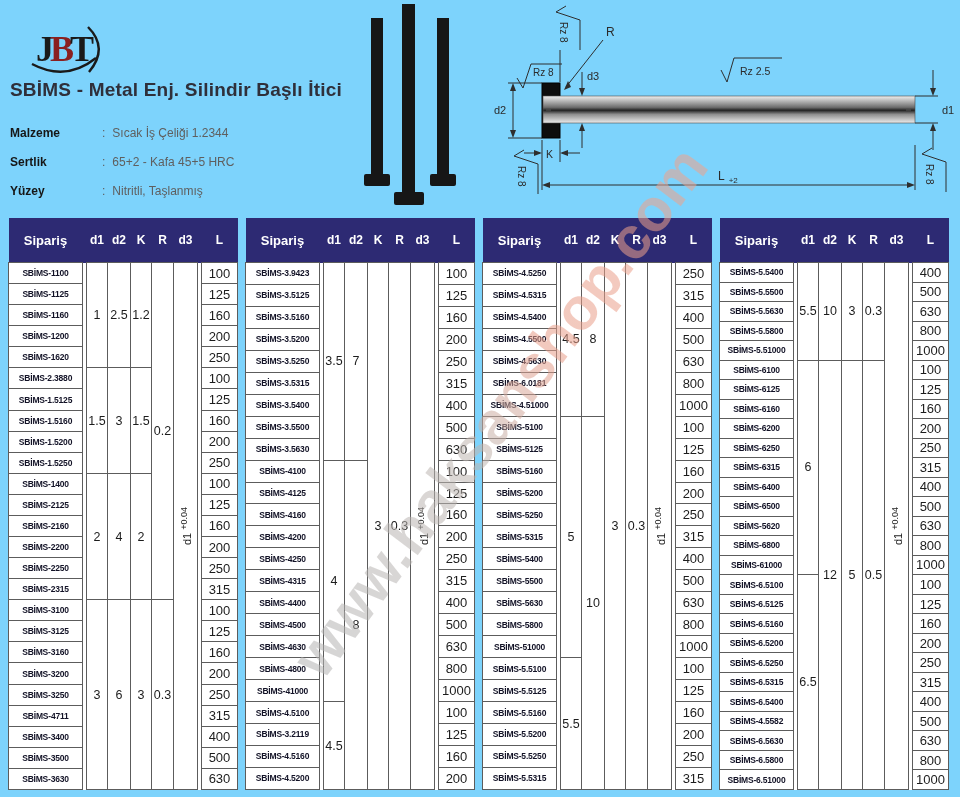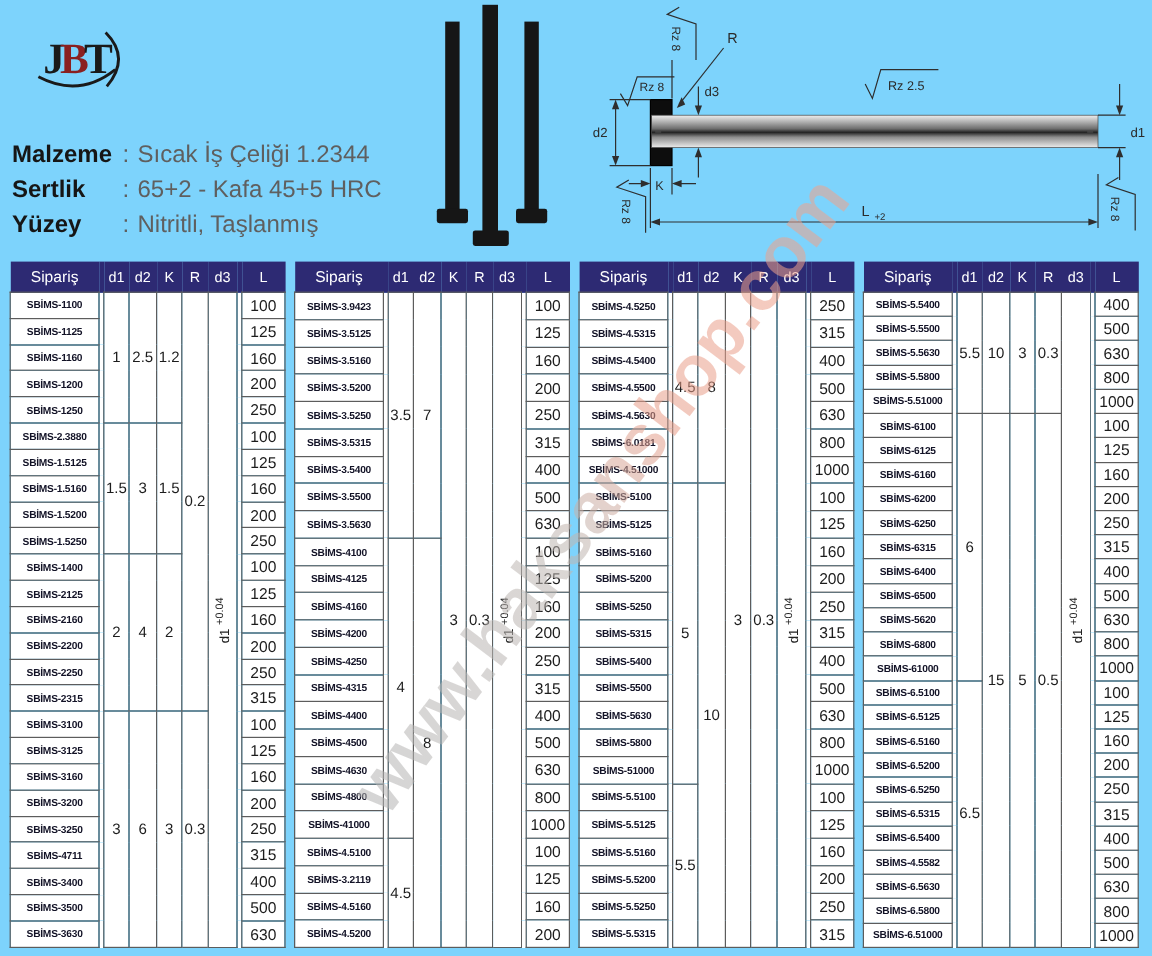--- a/index.html
+++ b/index.html
@@ -4,38 +4,38 @@
 <style>
   html,body{margin:0;padding:0;background:#ffffff;}
   #page{position:relative;width:960px;height:797px;background:#7dd3fc;overflow:hidden;
         font-family:"Liberation Sans",sans-serif;}
 
   
   #logo{position:absolute;left:28px;top:20px;width:92px;height:62px;}
   #page-title{position:absolute;left:10px;top:79px;font-size:19px;font-weight:bold;
               color:#2f2f3a;letter-spacing:.2px;}
   #specs{position:absolute;left:10px;top:118px;}
-  .spec-row{display:flex;align-items:flex-start;height:29px;font-size:20px;}
+  .spec-row{display:flex;align-items:center;height:29px;font-size:12px;}
   .spec-label{display:inline-block;width:92px;font-weight:bold;color:#161616;}
   .spec-colon{color:#5f5f5f;margin-right:7px;}
   .spec-value{color:#5f5f5f;}
 
   
   .pin{position:absolute;background:#161616;}
   .pin.head{border-radius:2px;}
 
   
   #drawing{position:absolute;left:490px;top:0;}
   #drawing text{font-family:"Liberation Sans",sans-serif;fill:#2b2b2b;}
 
   
   #tables{position:absolute;left:8px;top:218px;display:flex;gap:7px;}
   table.dim-table{border-collapse:collapse;table-layout:fixed;width:229px;height:572px;}
-  .dim-table th{background:#2d2a73;color:#ffffff;font-size:12px;font-weight:normal;
-                height:25px;border:none;padding:0;}
+  .dim-table th{background:#2d2a73;color:#ffffff;font-size:12px;font-weight:bold;
+                height:44px;border:none;padding:0;}
   .dim-table th.ordh{font-size:13px;}
   .dim-table th.sp{background:#2d2a73;}
   .dim-table td{border:1px solid #5c5c5c;text-align:center;vertical-align:middle;
                 background:#fff;color:#1c1c1c;padding:0;overflow:hidden;}
   .dim-table td.sp{border:none;background:#fff;}
   .dim-table td.ord{font-size:8.5px;font-weight:bold;color:#121226;letter-spacing:-.2px;}
   .dim-table td.val{font-size:12.5px;}
   .dim-table td.lval{font-size:13px;}
   .dim-table td.d3c{position:relative;overflow:visible;}
   .vert{position:absolute;top:50%;left:50%;transform:translate(-50%,-50%) rotate(-90deg);
@@ -55,20 +55,21 @@
 <body>
 
 <div id="page">
 
   <svg id="logo" viewBox="0 0 92 62">
     <path d="M4,44 Q38,62 68,38" fill="none" stroke="#1a1a1a" stroke-width="2.4"></path>
     <path d="M60,7 Q81,28 61,52" fill="none" stroke="#1a1a1a" stroke-width="2.4"></path>
     <text x="8" y="41" font-family="Liberation Serif, serif" font-weight="bold" font-size="36"><tspan fill="#1a1a1a">J</tspan><tspan dx="-4" fill="#8a2020">B</tspan><tspan dx="-4" fill="#1a1a1a">T</tspan></text>
   </svg>
 
+  <div id="page-title">SBİMS - Metal Enj. Silindir Başlı İtici</div>
   <div id="specs">
     <div class="spec-row">
       <span class="spec-label">Malzeme</span>
         <span class="spec-colon">:</span>
         <span class="spec-value">Sıcak İş Çeliği 1.2344</span>
     </div>
     <div class="spec-row">
       <span class="spec-label">Sertlik</span>
         <span class="spec-colon">:</span>
         <span class="spec-value">65+2 - Kafa 45+5 HRC</span>
@@ -220,21 +221,21 @@
             <td class="sp"></td>
             <td class="lval">160</td>
           </tr>
           <tr>
             <td class="ord">SBİMS-1200</td>
             <td class="sp"></td>
             <td class="sp"></td>
             <td class="lval">200</td>
           </tr>
           <tr>
-            <td class="ord">SBİMS-1250</td>
+            <td class="ord">SBİMS-1620</td>
             <td class="sp"></td>
             <td class="sp"></td>
             <td class="lval">250</td>
           </tr>
           <tr>
             <td class="ord">SBİMS-2.3880</td>
             <td class="sp"></td>
             <td class="val" rowspan="5">1.5</td>
             <td class="val" rowspan="5">3</td>
             <td class="val" rowspan="5">1.5</td>
@@ -788,21 +789,21 @@
           <tr>
             <td class="ord">SBİMS-5.51000</td>
             <td class="sp"></td>
             <td class="sp"></td>
             <td class="lval">1000</td>
           </tr>
           <tr>
             <td class="ord">SBİMS-6100</td>
             <td class="sp"></td>
             <td class="val" rowspan="11">6</td>
-            <td class="val" rowspan="22">15</td>
+            <td class="val" rowspan="22">12</td>
             <td class="val" rowspan="22">5</td>
             <td class="val" rowspan="22">0.5</td>
             <td class="sp"></td>
             <td class="lval">100</td>
           </tr>
           <tr>
             <td class="ord">SBİMS-6125</td>
             <td class="sp"></td>
             <td class="sp"></td>
             <td class="lval">125</td>

